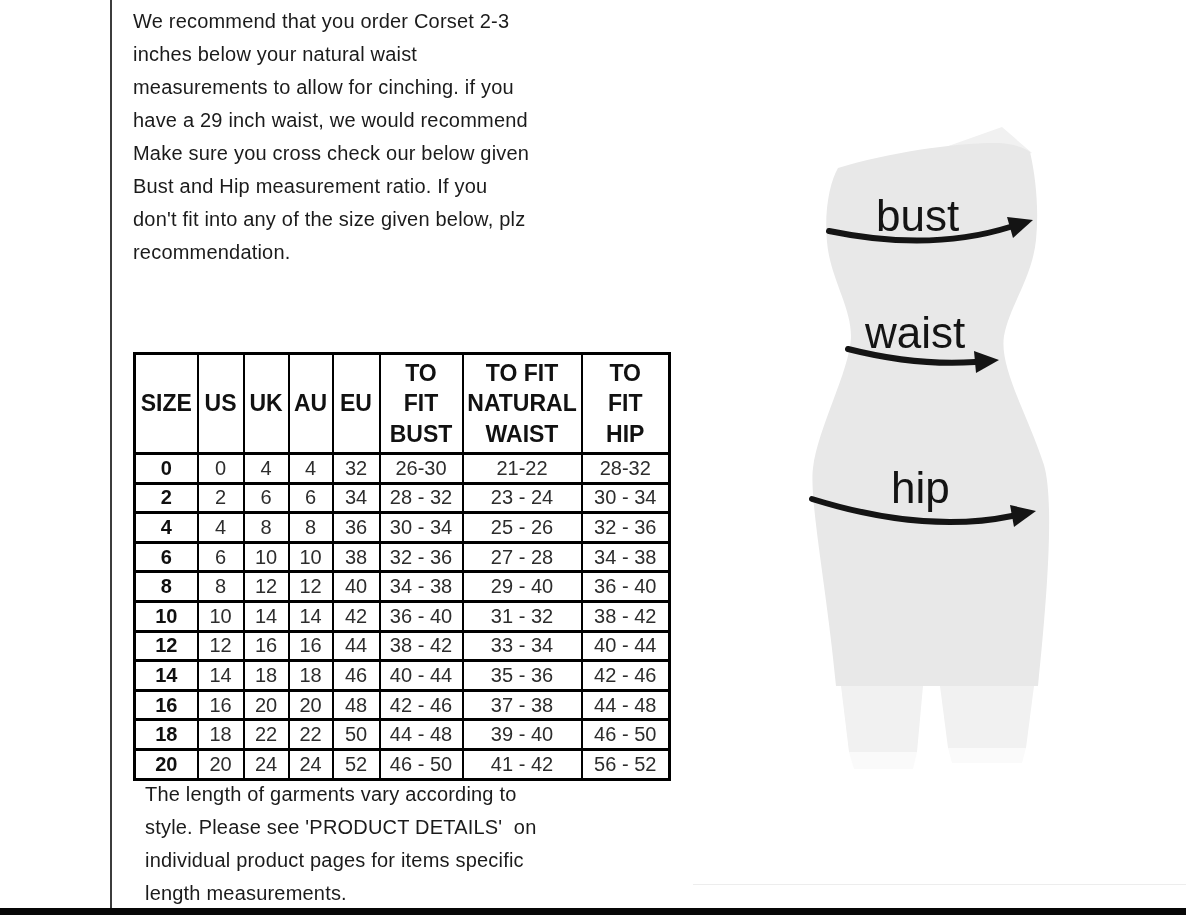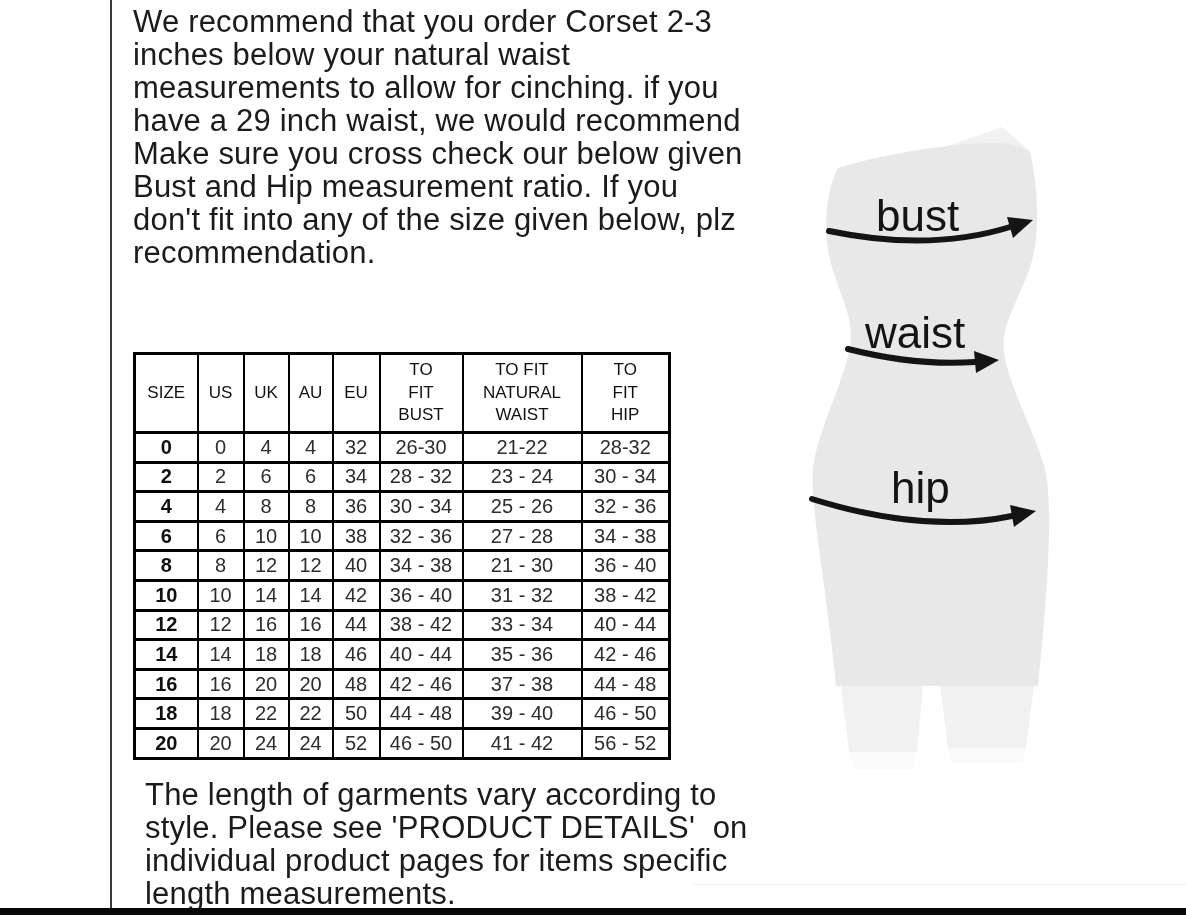--- a/index.html
+++ b/index.html
@@ -4,36 +4,36 @@
 <style>
   html,body{margin:0;padding:0;background:#ffffff;}
   .page{
     position:relative;width:1186px;height:915px;background:#ffffff;
     font-family:"Liberation Sans",sans-serif;overflow:hidden;
   }
   .vline{position:absolute;left:110px;top:0;width:2px;height:915px;background:#3c3c3c;}
   .bottombar{position:absolute;left:0;top:908px;width:1186px;height:7px;background:#070707;}
   .faintline{position:absolute;left:693px;top:884px;width:493px;height:1px;background:#ededed;}
 
-  .para{position:absolute;left:133px;color:#1b1b1b;font-size:31px;letter-spacing:0.2px;}
+  .para{position:absolute;left:133px;color:#1b1b1b;font-size:20px;letter-spacing:0.2px;}
   .para .line{height:33px;line-height:33px;white-space:pre;}
   #intro{top:5px;}
   #footer{top:778px;margin-left:12px;}
 
   table.sizechart{
     position:absolute;left:133px;top:352px;border-collapse:collapse;table-layout:fixed;
     border:3px solid #000;background:#fff;
   }
   .sizechart th,.sizechart td{
     border-left:2px solid #000;border-right:2px solid #000;
     border-top:3px solid #000;border-bottom:3px solid #000;
     text-align:center;vertical-align:middle;padding:0 2px;
   }
   .sizechart th{
-    font-size:17px;font-weight:normal;color:#111;
+    font-size:23px;font-weight:bold;color:#111;
     white-space:pre-line;line-height:1.32;height:70px;padding:3px 2px;
   }
   .sizechart td{font-size:20px;color:#2d2d2d;height:26.6px;white-space:nowrap;}
   .sizechart td:first-child{font-weight:bold;color:#101010;}
 
   .figure{position:absolute;left:780px;top:100px;width:406px;height:780px;}
   .fig-label{font-family:"Liberation Sans",sans-serif;font-size:44px;fill:#141414;}
   .arrow{stroke:#141414;stroke-width:6;fill:none;stroke-linecap:round;}
   .arrowhead{fill:#141414;stroke:none;}
 </style>
@@ -125,21 +125,21 @@
           <td>27 - 28</td>
           <td>34 - 38</td>
         </tr>
         <tr>
           <td>8</td>
           <td>8</td>
           <td>12</td>
           <td>12</td>
           <td>40</td>
           <td>34 - 38</td>
-          <td>21 - 30</td>
+          <td>29 - 40</td>
           <td>36 - 40</td>
         </tr>
         <tr>
           <td>10</td>
           <td>10</td>
           <td>14</td>
           <td>14</td>
           <td>42</td>
           <td>36 - 40</td>
           <td>31 - 32</td>

